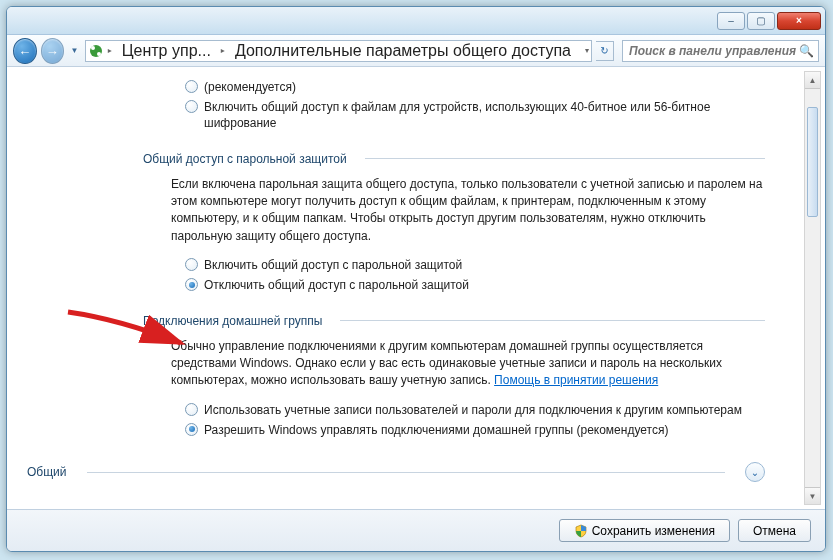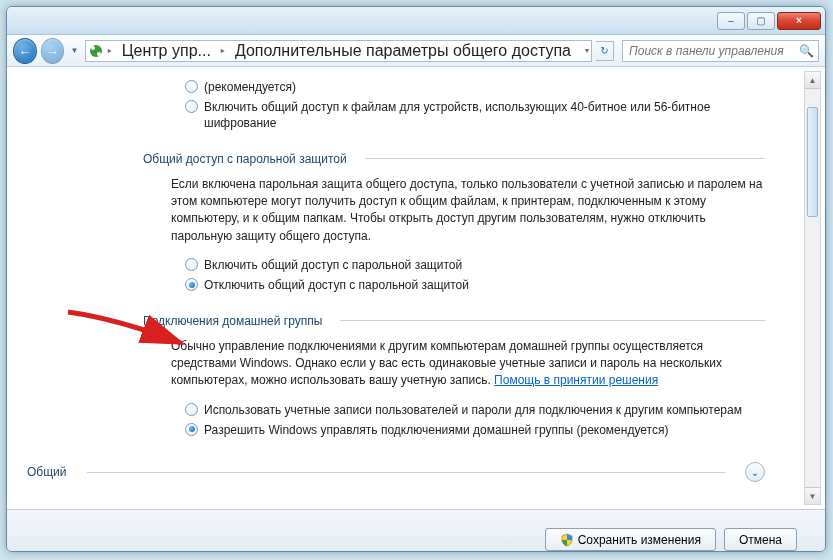--- a/index.html
+++ b/index.html
@@ -112,20 +112,21 @@
     border: 1px solid #a7bcd0;
     background: #fff;
     display: flex; align-items: center;
     padding: 0 4px;
     margin-left: 4px;
   }
   .searchbar input {
     border: none; outline: none;
     flex: 1; font-size: 12px; font-style: italic; color: #888;
     background: transparent;
+    font-weight: bold;
   }
   .searchbar .sicon { color: #3a6a98; font-size: 12px; }
   
   .content {
     position: relative;
     height: calc(100% - 28px - 32px - 42px);
     overflow: hidden;
     padding: 10px 30px 10px 30px;
   }
   .scroll-track {
@@ -213,23 +214,23 @@
   }
   .expand-label { color:#20486c; }
   
   .footer {
     position: absolute;
     left:0; right:0; bottom:0;
     height: 42px;
     background: linear-gradient(#f2f6fa, #e4ecf4);
     border-top: 1px solid #c0d0e0;
     display: flex;
-    align-items: flex-end;
+    align-items: center;
     justify-content: flex-end;
-    padding: 0 28px;
+    padding: 0 14px;
     gap: 8px;
   }
   .btn {
     height: 23px;
     padding: 0 14px;
     border: 1px solid #8aa0b4;
     border-radius: 3px;
     background: linear-gradient(#fdfdfd,#e8eef4);
     font-size: 12px;
     display: flex; align-items: center; gap: 4px;

